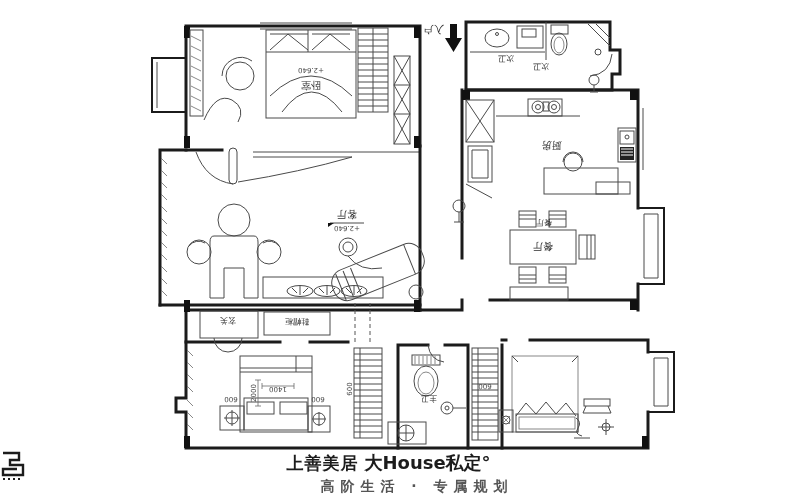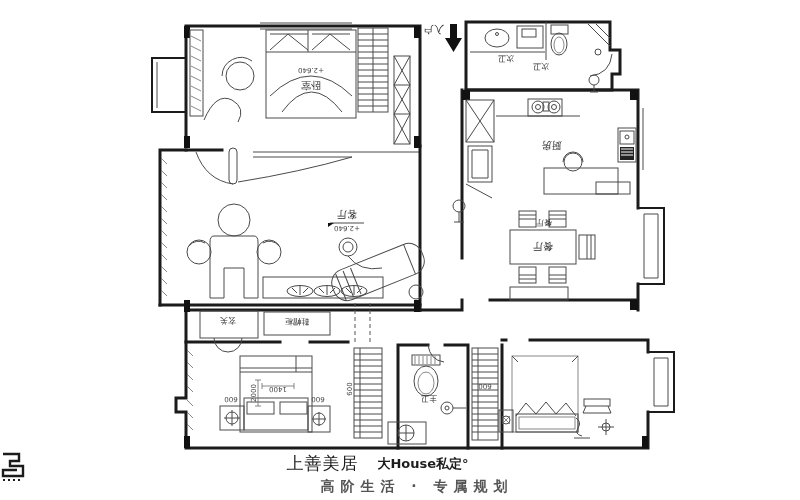--- a/index.html
+++ b/index.html
@@ -13,22 +13,22 @@
   .pier{fill:#111;}
   .lbl{fill:#2b2b2b;font-size:10px;text-anchor:middle;}
   .lbl-sm{fill:#2b2b2b;font-size:8px;text-anchor:middle;}
   .dim{fill:#444;font-size:7px;text-anchor:middle;}
   .dash{stroke:#555;stroke-width:1;fill:none;stroke-dasharray:4,3;}
   .arrowfill{fill:#111;}
   
   #footer{position:absolute;left:0;right:0;bottom:4px;display:flex;justify-content:center;align-items:flex-start;}
   .logo-wrap{display:flex;flex-direction:column;align-items:flex-start;}
   .logo-row{display:flex;align-items:center;gap:6px;}
-  .brand{font-size:17px;font-weight:normal;color:#1c1c1c;letter-spacing:1px;}
-  .product{font-size:13px;font-weight:bold;color:#1c1c1c;margin-left:13px;}
+  .brand{font-size:17px;font-weight:bold;color:#1c1c1c;letter-spacing:1px;}
+  .product{font-size:18px;font-weight:bold;color:#1c1c1c;}
   .tagline{font-size:14px;color:#555;letter-spacing:6px;margin-top:3px;margin-left:34px;font-weight:bold;}
 </style>
 </head>
 <body>
 
 <div id="stage">
 <svg width="800" height="500" viewBox="0 0 800 500">
 
   <g>
 

